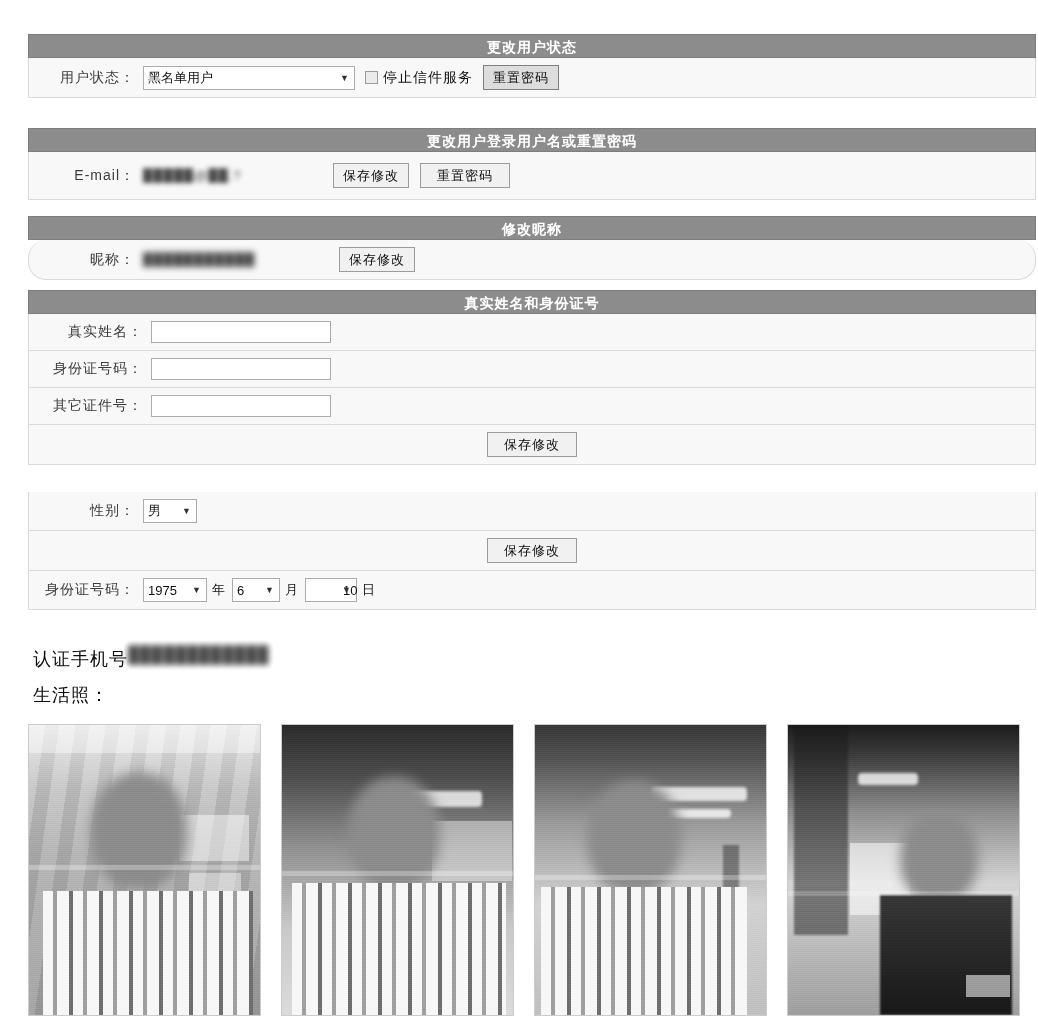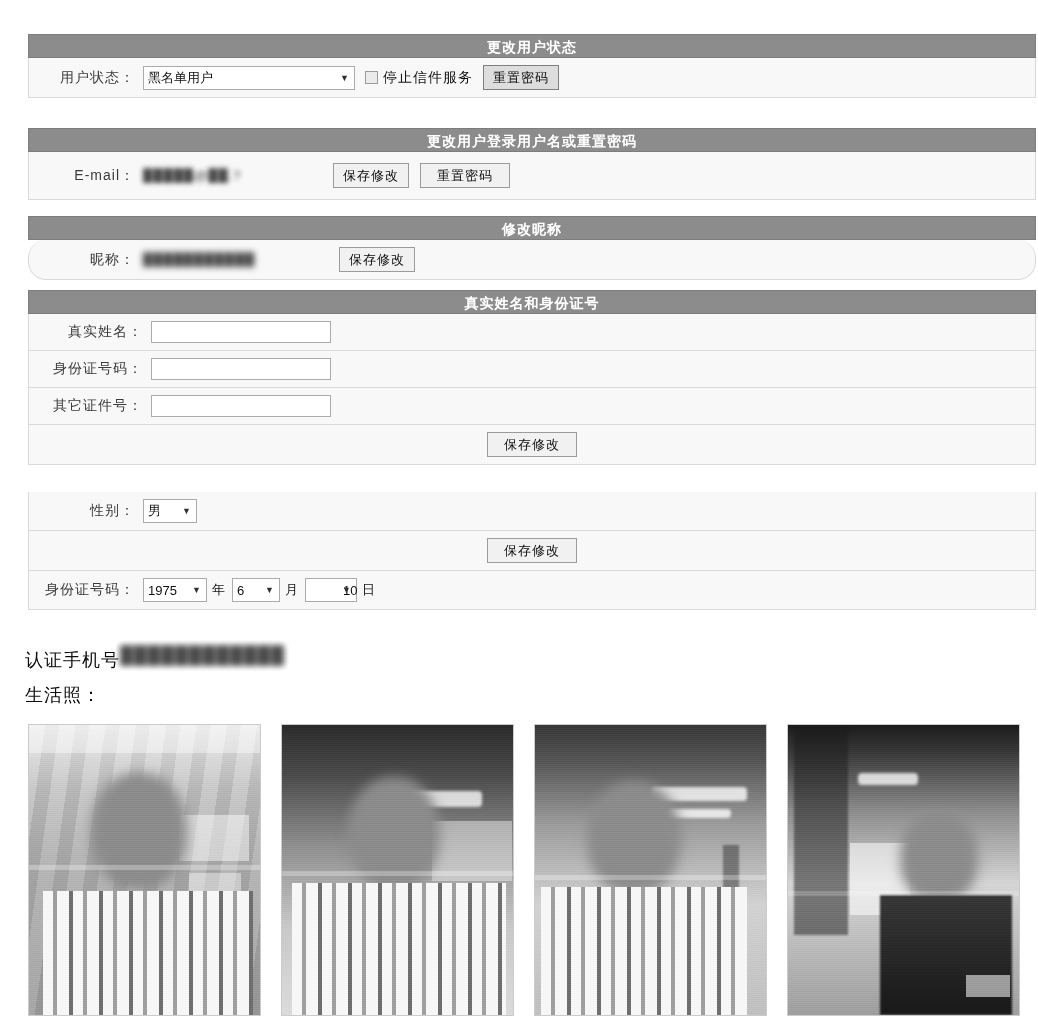--- a/index.html
+++ b/index.html
@@ -155,25 +155,26 @@
     font-size: 13px;
     letter-spacing: 1px;
     white-space: nowrap;
     overflow: hidden;
   }
   .blur.strong { filter: blur(3.4px); }
 
   
   .freeline {
     position: absolute;
-    left: 25px;
+    left: 33px;
     font-size: 18px;
     color: #111;
     letter-spacing: 1px;
     white-space: nowrap;
+    font-family: Liberation Mono, monospace;
   }
   .freeline .blur {
     font-size: 18px;
     display: inline-block;
     vertical-align: baseline;
   }
 
   
   .photos {
     position: absolute;

